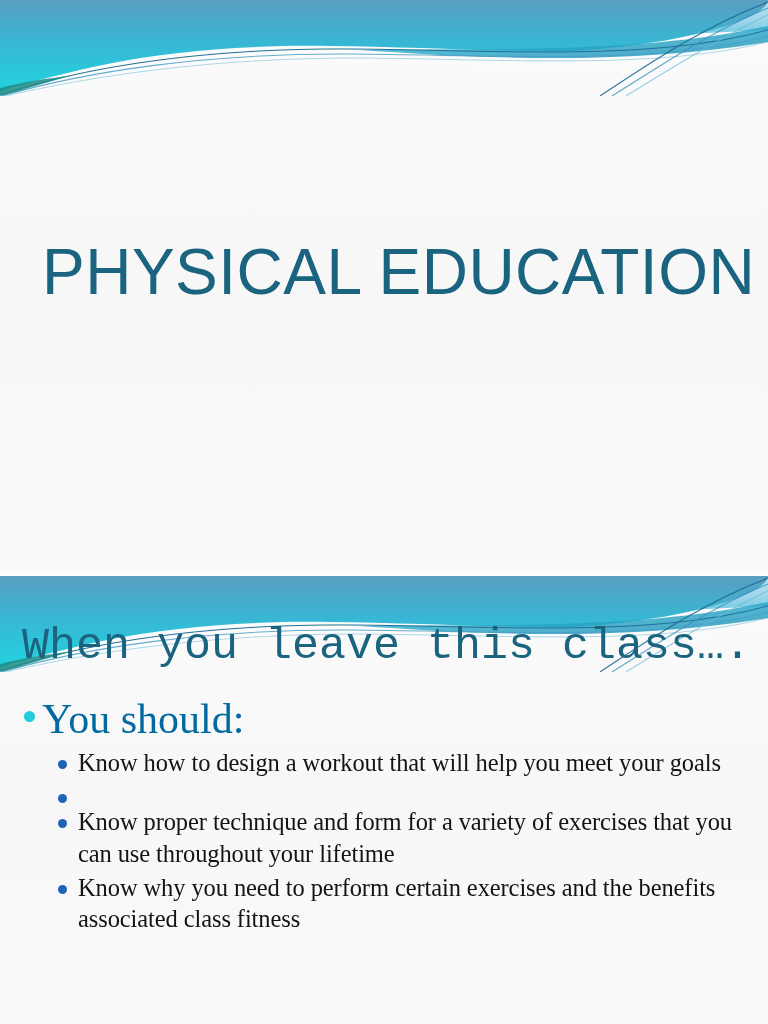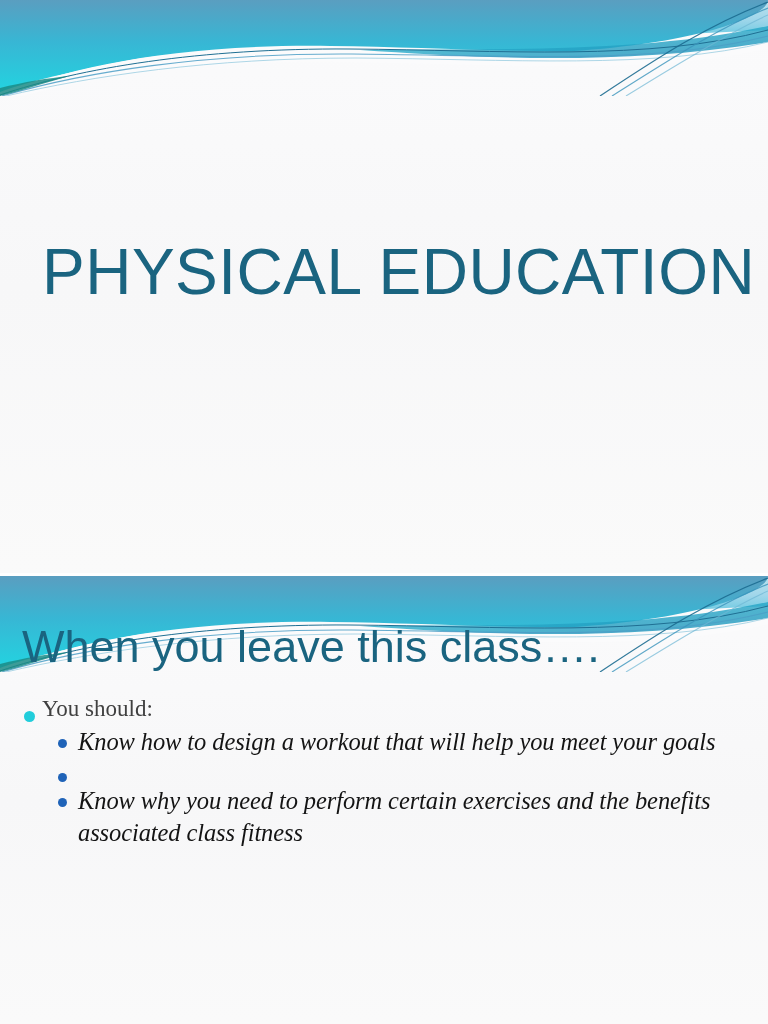--- a/index.html
+++ b/index.html
@@ -56,21 +56,21 @@
     letter-spacing:0.5px;
     line-height:1.08;
     color:#1a6480;
     white-space:nowrap;
   }
 
   
   .title-sub {
     position:absolute;
     left:22px; top:622px;
-    font-family:Liberation Sans, sans-serif;
+    font-family:Liberation Mono, monospace;
     font-size:45px;
     font-weight:400;
     line-height:1.1;
     color:#1a6480;
     white-space:nowrap;
     z-index:30;
   }
 
   
   .body-list {
@@ -88,31 +88,30 @@
   }
   .lvl1 .dot {
     flex:0 0 auto;
     width:11px; height:11px;
     border-radius:50%;
     background:#21cddb;
     margin-top:15px;
     margin-right:7px;
   }
   .lvl1 .txt {
-    font-size:23px;
+    font-size:42px;
     line-height:1.12;
-    color:#404040;
+    color:#0369a1;
   }
 
   .lvl2 {
     display:flex;
     align-items:flex-start;
     padding:0 18px 0 58px;
     margin-bottom:3px;
-    font-style:italic;
   }
   .lvl2 .dot {
     flex:0 0 auto;
     width:9px; height:9px;
     border-radius:50%;
     background:#1f63b8;
     margin-top:13px;
     margin-right:11px;
   }
   .lvl2 .txt {
@@ -222,20 +221,24 @@
 
     <div class="lvl2">
       <span class="dot"></span>
       <span class="txt">Know how to design a workout that will help you meet your goals</span>
     </div>
 
     <div class="lvl2">
       <span class="dot"></span>
     </div>
 
+    <div class="lvl2">
+      <span class="dot"></span>
+      <span class="txt">Know proper technique and form for a variety of exercises that you can use throughout your lifetime</span>
+    </div>
 
     <div class="lvl2">
       <span class="dot"></span>
       <span class="txt">Know why you need to perform certain exercises and the benefits associated class fitness</span>
     </div>
 
   </div>
 
 </div>
 

